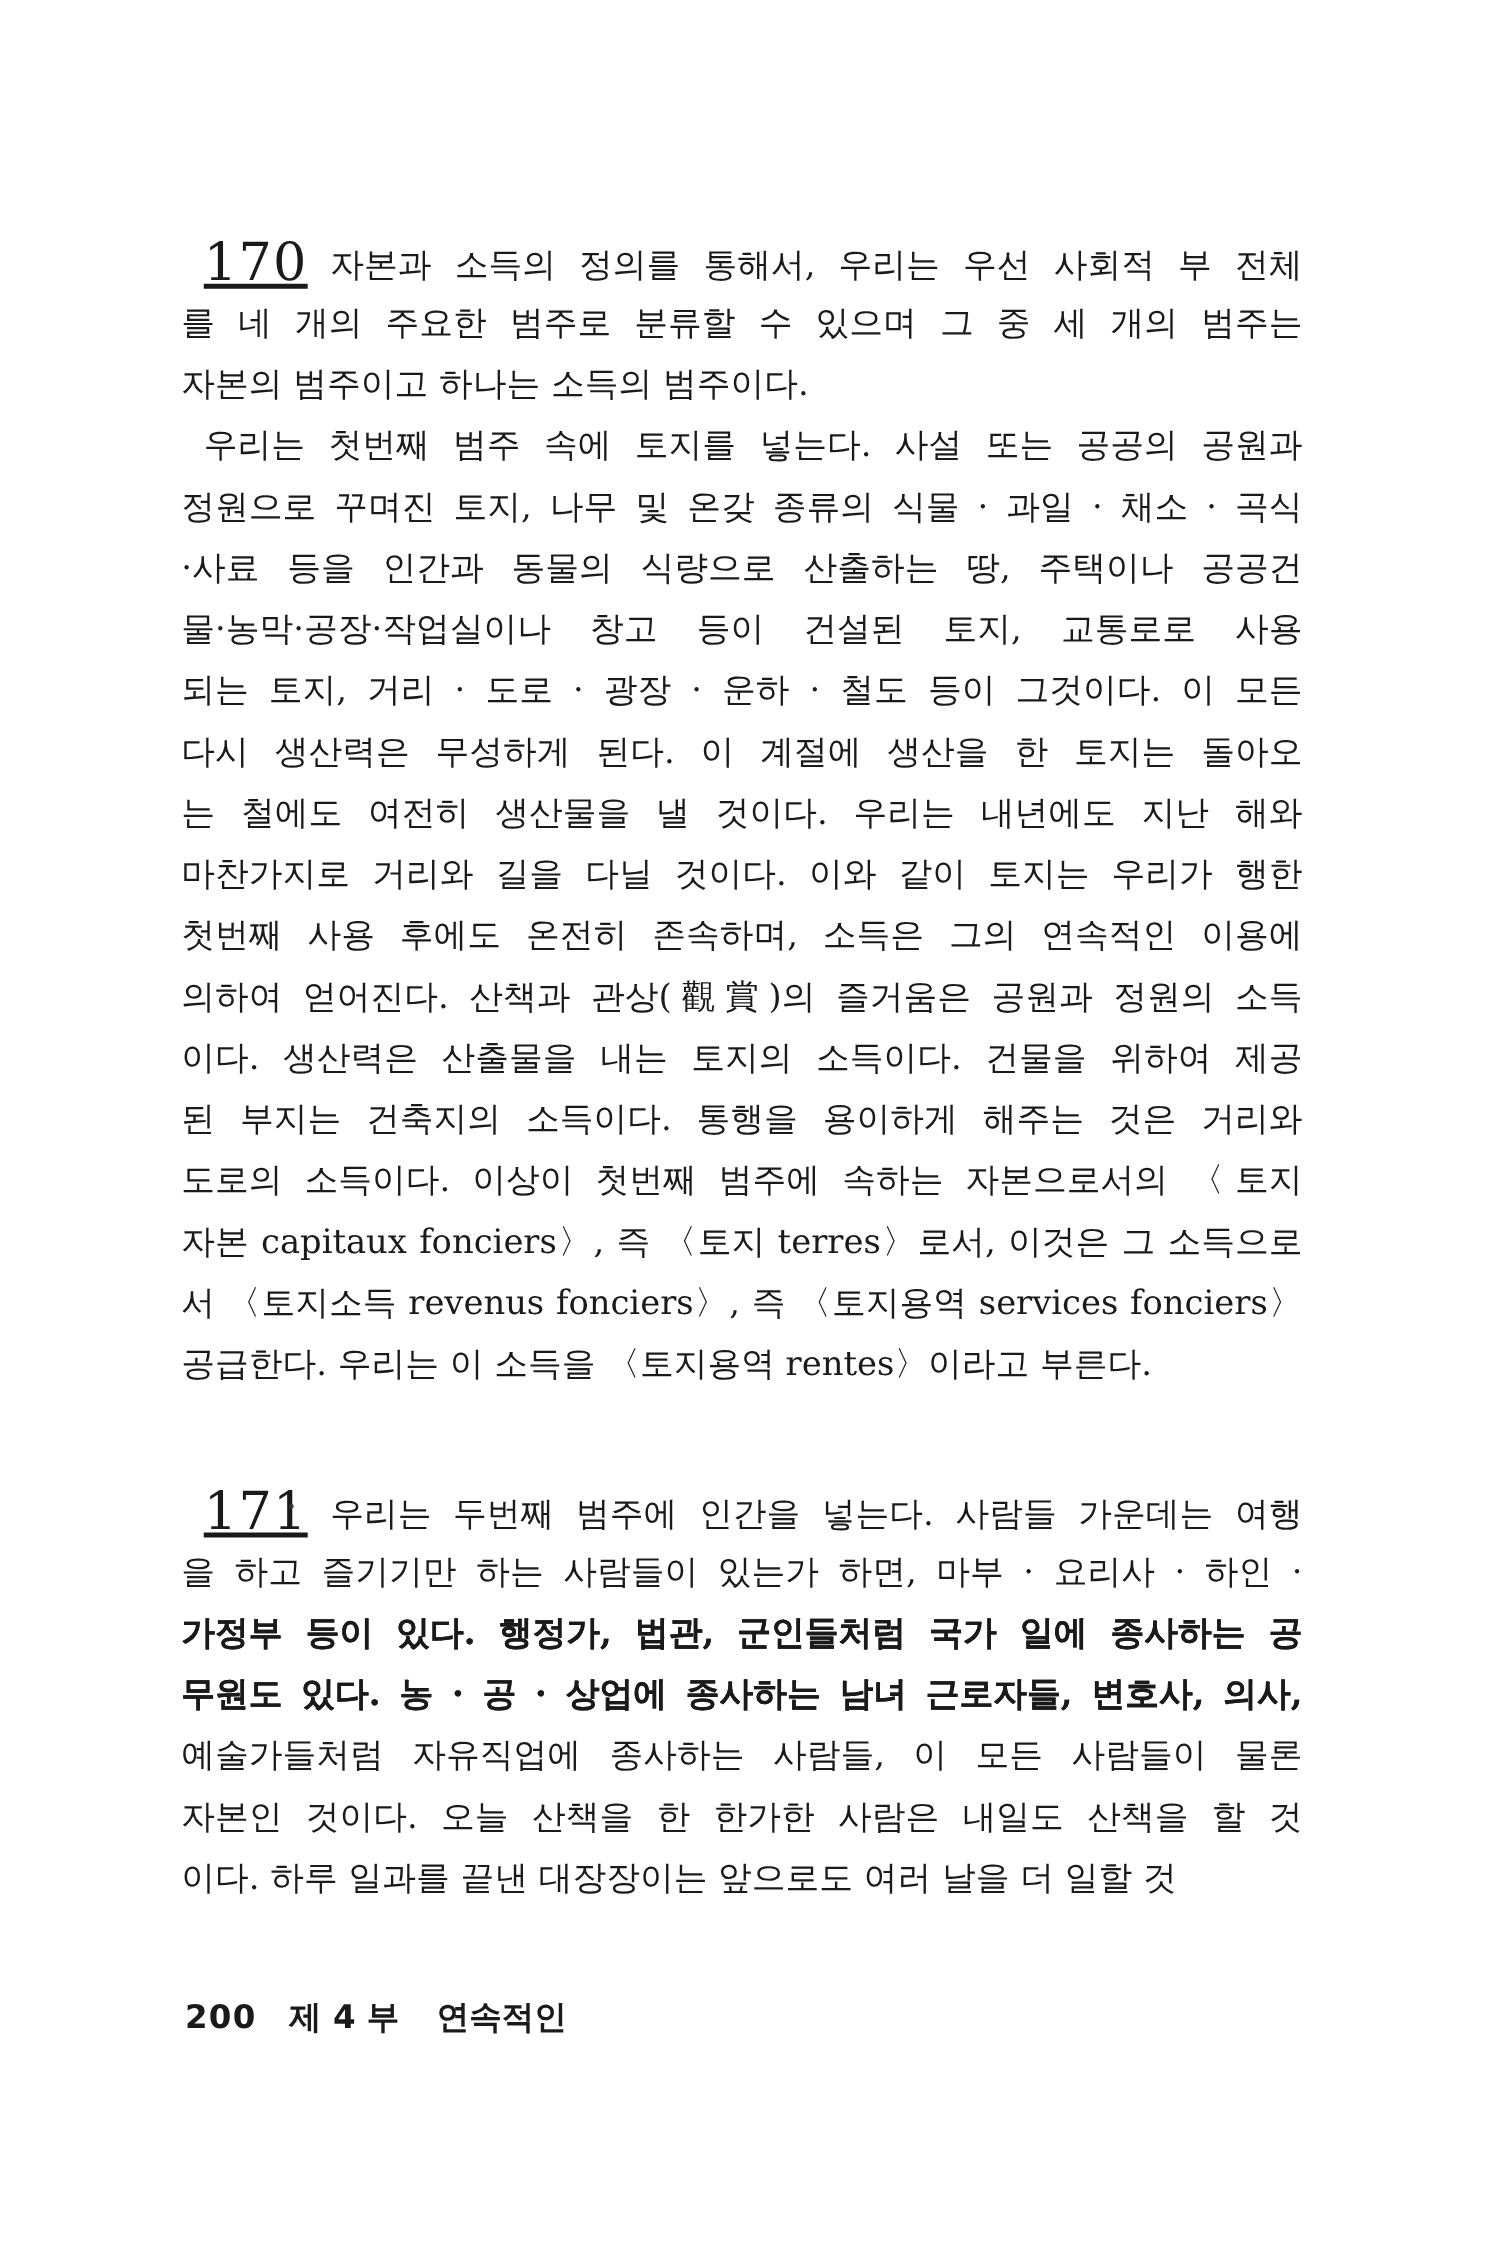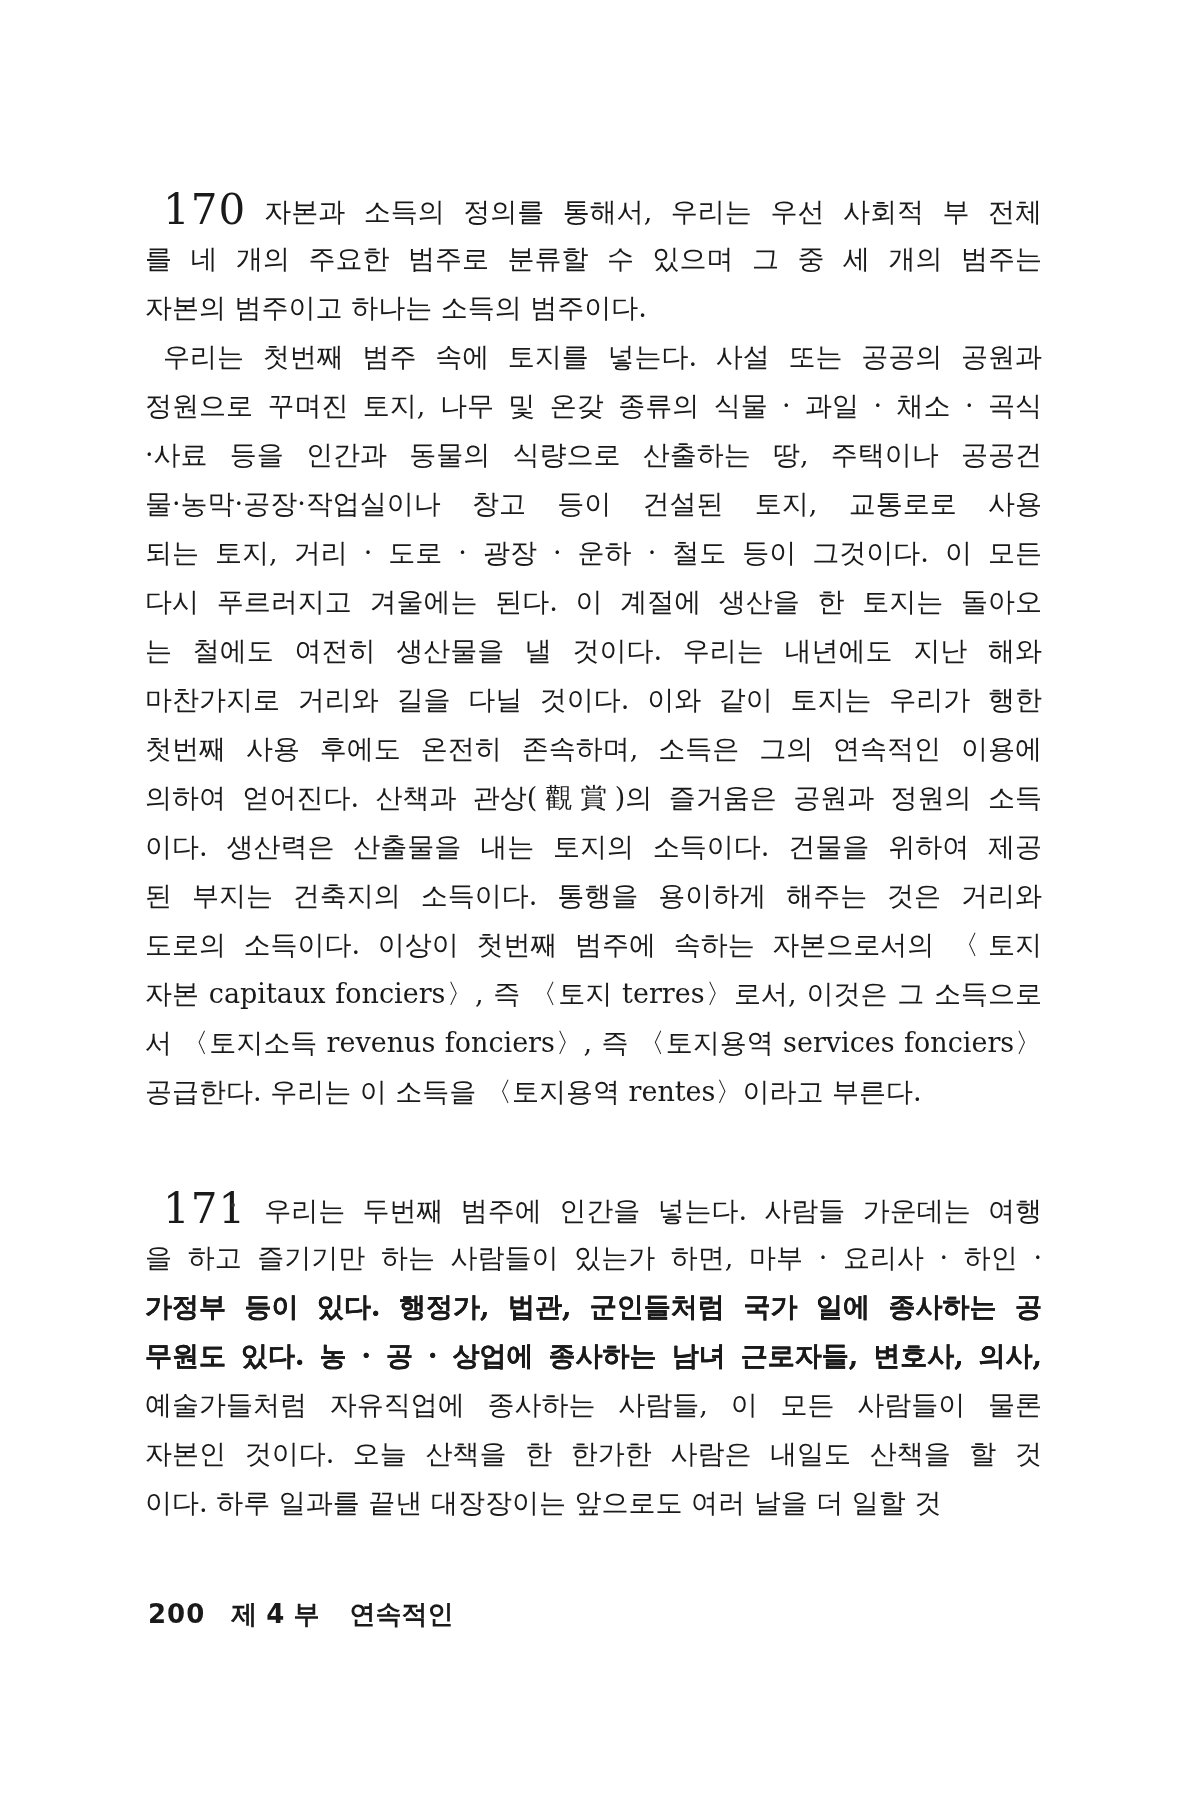--- a/index.html
+++ b/index.html
@@ -43,20 +43,21 @@
   .line.bold{
     font-weight:bold;
     text-shadow:0 0 0.4px currentColor;
   }
   .para-num{
     font-size:42px;
     line-height:49px;
     letter-spacing:1px;
     margin-right:18px;
     vertical-align:-3px;
+    text-decoration:underline;
   }
   .footer{
     position:absolute;
     left:148px;
     top:1598px;
     font-size:26px;
     line-height:32px;
     font-weight:bold;
     color:var(--ink);
     font-family:"DejaVu Sans","Liberation Sans",sans-serif;
@@ -84,21 +85,21 @@
         <div class="line indent"><span class="para-num">170</span><span>자본과 소득의 정의를 통해서, 우리는 우선 사회적 부 전체</span></div>
         <div class="line">를 네 개의 주요한 범주로 분류할 수 있으며 그 중 세 개의 범주는</div>
         <div class="line last">자본의 범주이고 하나는 소득의 범주이다.</div>
       </div>
       <div class="paragraph">
         <div class="line indent">우리는 첫번째 범주 속에 토지를 넣는다. 사설 또는 공공의 공원과</div>
         <div class="line">정원으로 꾸며진 토지, 나무 및 온갖 종류의 식물 · 과일 · 채소 · 곡식</div>
         <div class="line">·사료 등을 인간과 동물의 식량으로 산출하는 땅, 주택이나 공공건</div>
         <div class="line">물·농막·공장·작업실이나 창고 등이 건설된 토지, 교통로로 사용</div>
         <div class="line">되는 토지, 거리 · 도로 · 광장 · 운하 · 철도 등이 그것이다. 이 모든</div>
-        <div class="line">다시 푸르러지고 겨울에는 된다. 이 계절에 생산을 한 토지는 돌아오</div>
+        <div class="line">다시 생산력은 무성하게 된다. 이 계절에 생산을 한 토지는 돌아오</div>
         <div class="line">는 철에도 여전히 생산물을 낼 것이다. 우리는 내년에도 지난 해와</div>
         <div class="line">마찬가지로 거리와 길을 다닐 것이다. 이와 같이 토지는 우리가 행한</div>
         <div class="line">첫번째 사용 후에도 온전히 존속하며, 소득은 그의 연속적인 이용에</div>
         <div class="line">의하여 얻어진다. 산책과 관상(觀賞)의 즐거움은 공원과 정원의 소득</div>
         <div class="line">이다. 생산력은 산출물을 내는 토지의 소득이다. 건물을 위하여 제공</div>
         <div class="line">된 부지는 건축지의 소득이다. 통행을 용이하게 해주는 것은 거리와</div>
         <div class="line">도로의 소득이다. 이상이 첫번째 범주에 속하는 자본으로서의 〈토지</div>
         <div class="line">자본 capitaux  fonciers〉, 즉 〈토지 terres〉로서, 이것은 그 소득으로</div>
         <div class="line">서 〈토지소득 revenus  fonciers〉, 즉 〈토지용역 services  fonciers〉을</div>
         <div class="line last">공급한다. 우리는 이 소득을 〈토지용역 rentes〉이라고 부른다.</div>

